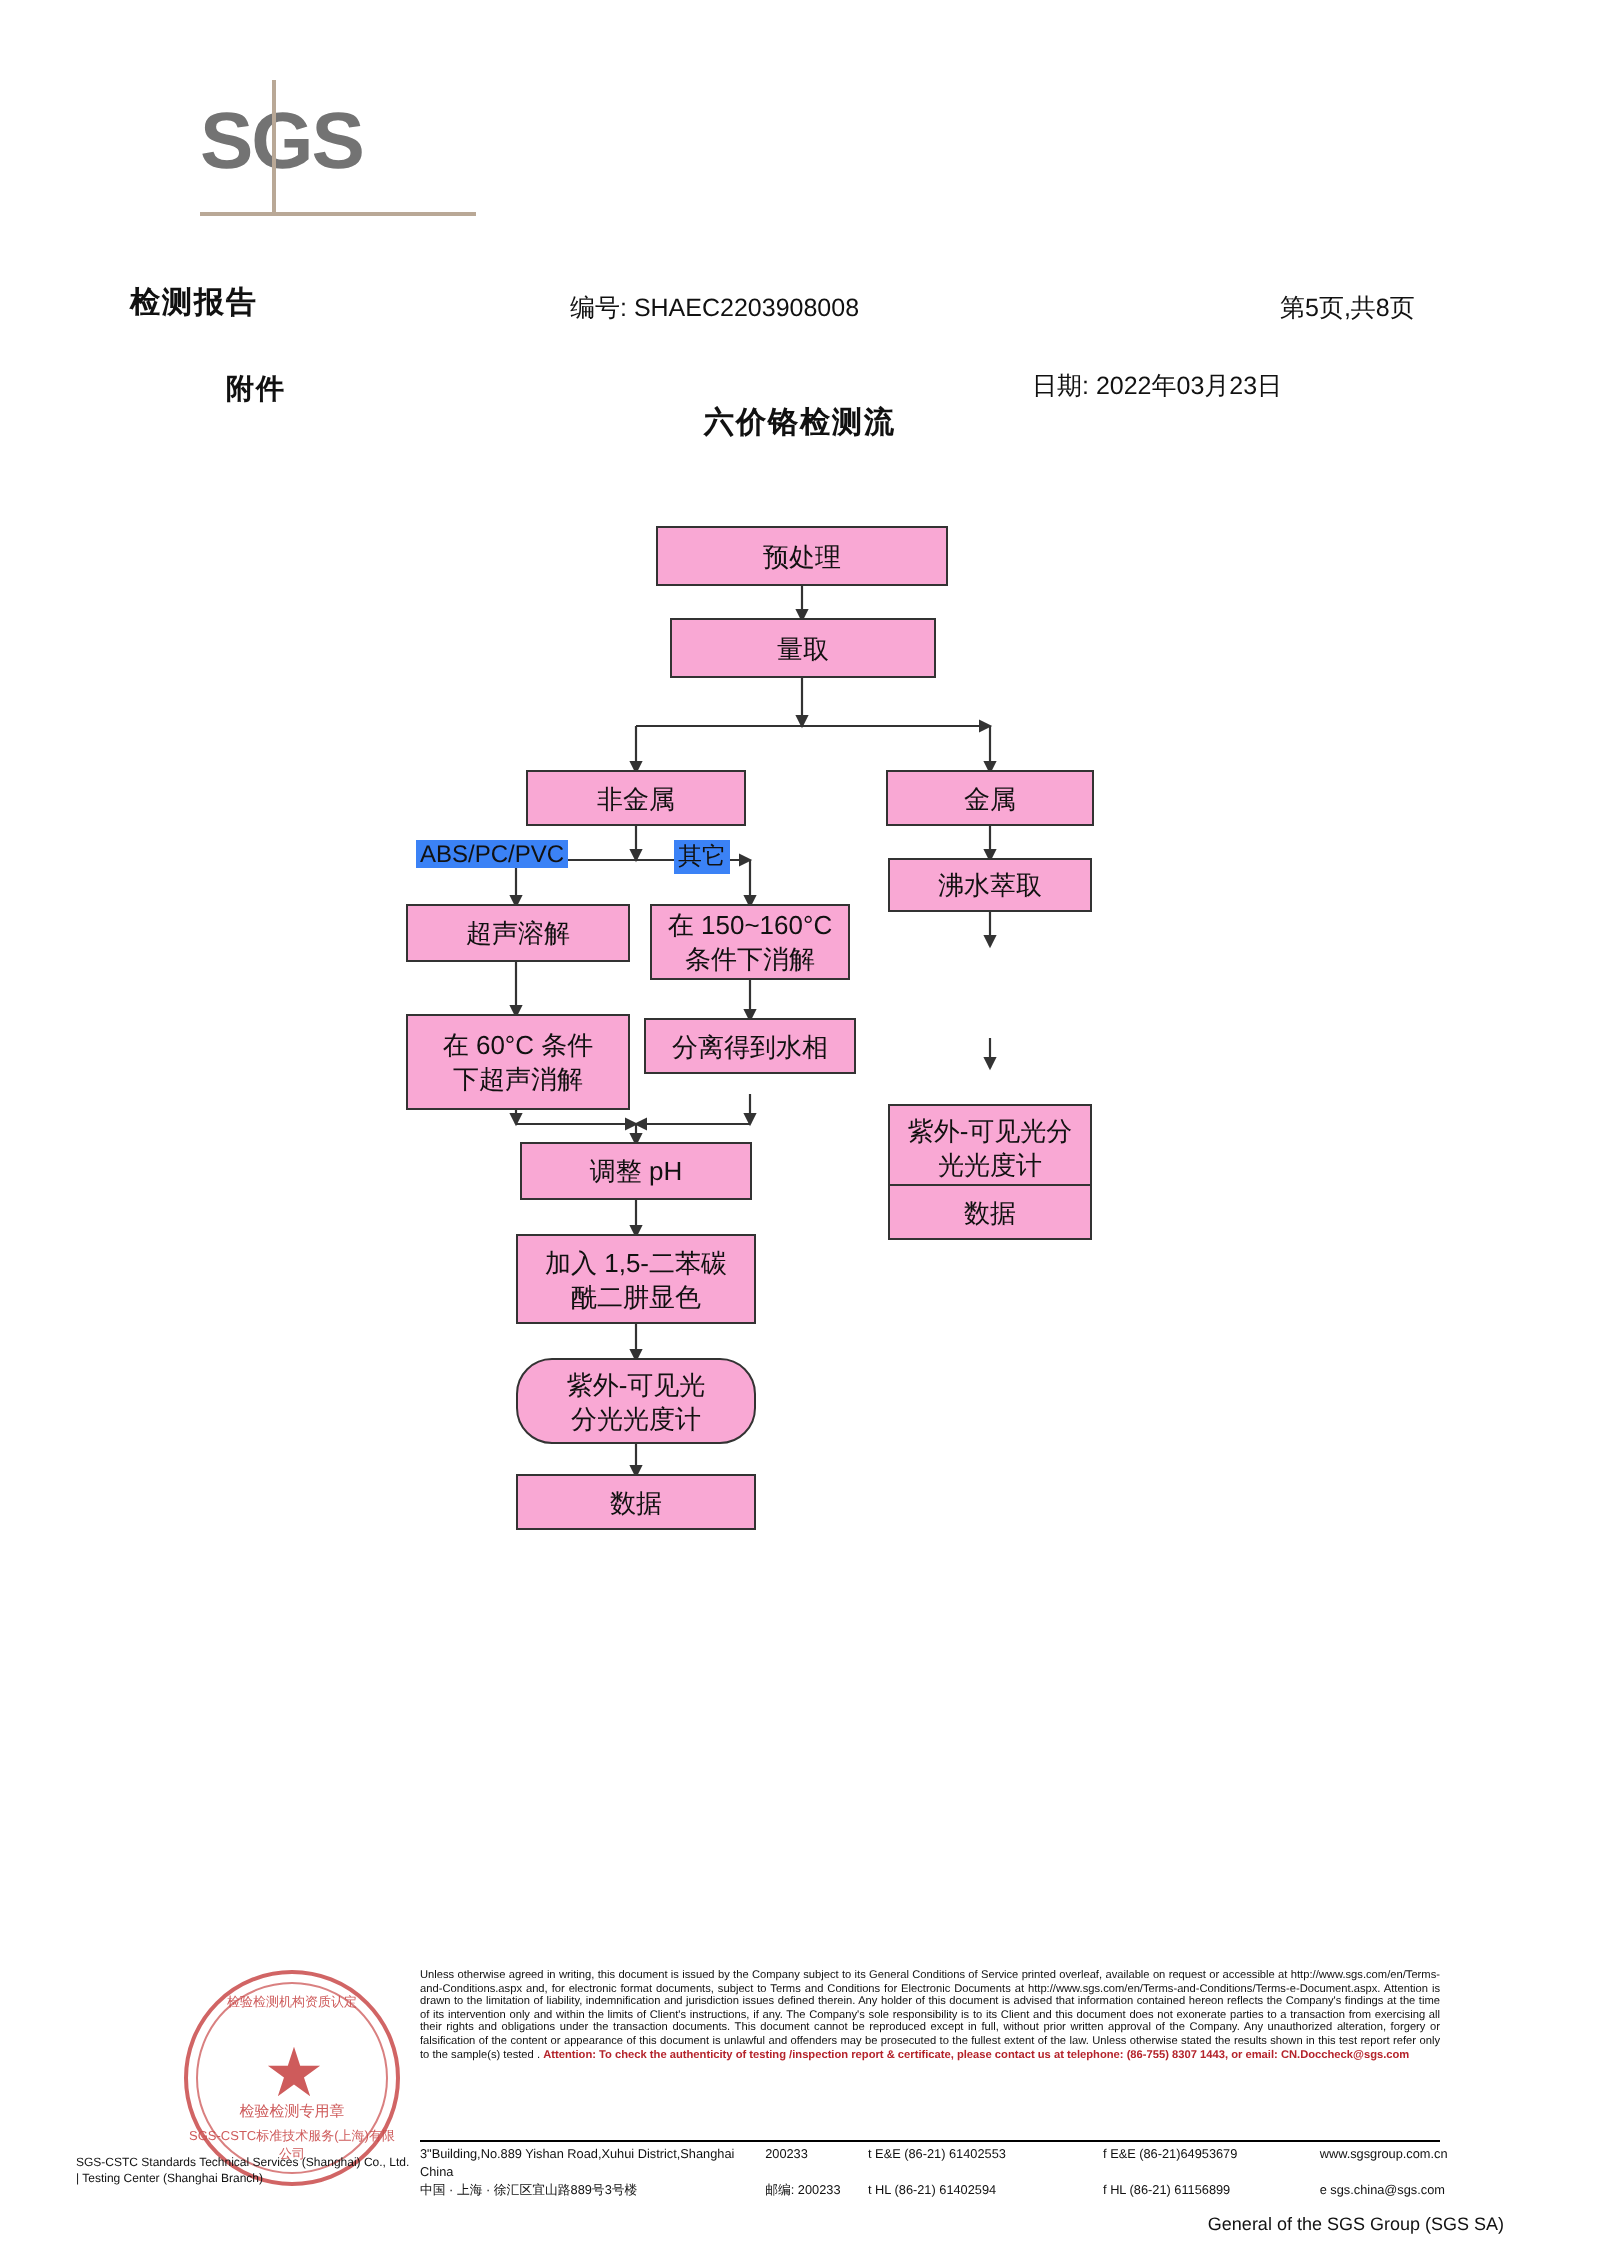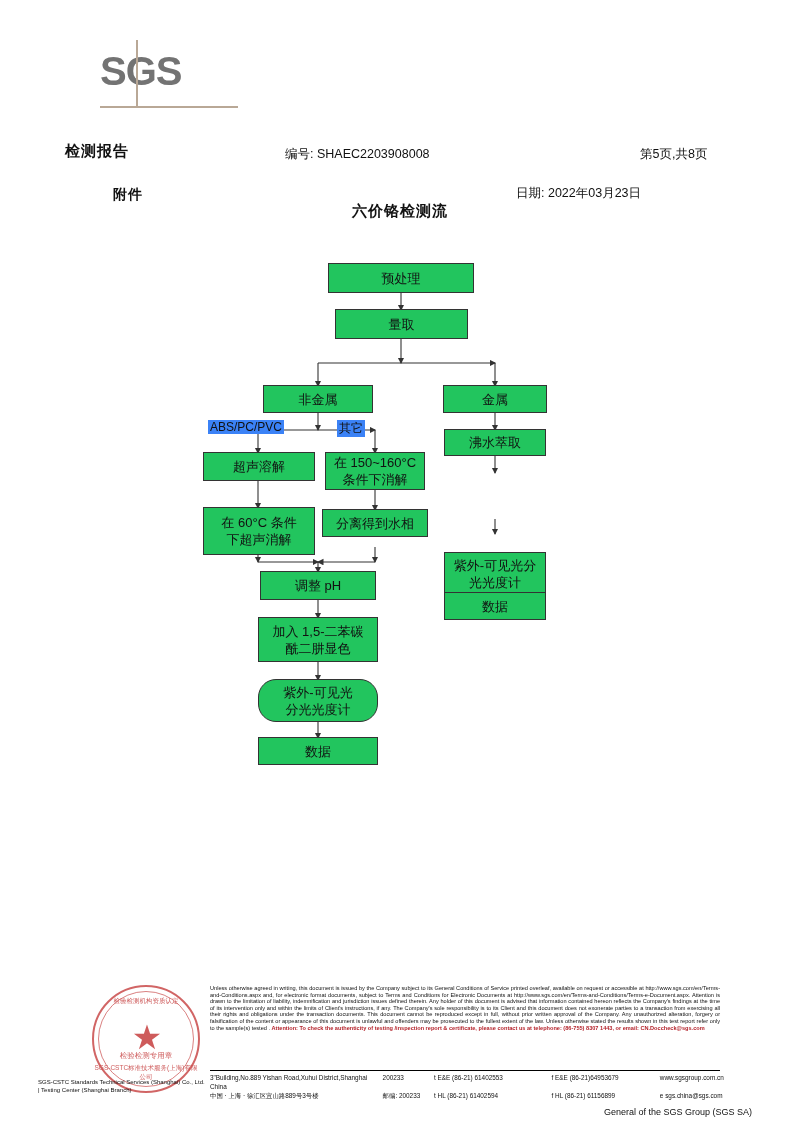--- a/index.html
+++ b/index.html
@@ -85,21 +85,21 @@
     font-size: 15px;
     font-weight: bold;
     letter-spacing: 1px;
   }
 
   
   .flow { position: absolute; left: 0; top: 0; width: 800px; height: 800px; }
   .node {
     position: absolute;
     border: 1px solid #333;
-    background: #22c55e;
+    background: #f9a8d4;
     font-size: 13px;
     line-height: 17px;
     display: flex;
     align-items: center;
     justify-content: center;
     text-align: center;
     padding: 2px 0;
   }
   .edge-label {
     position: absolute;

